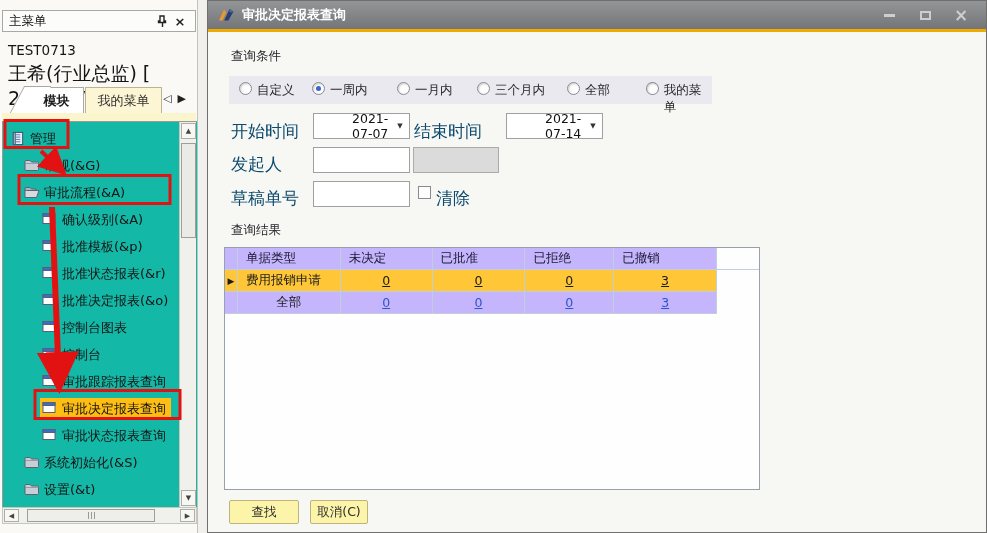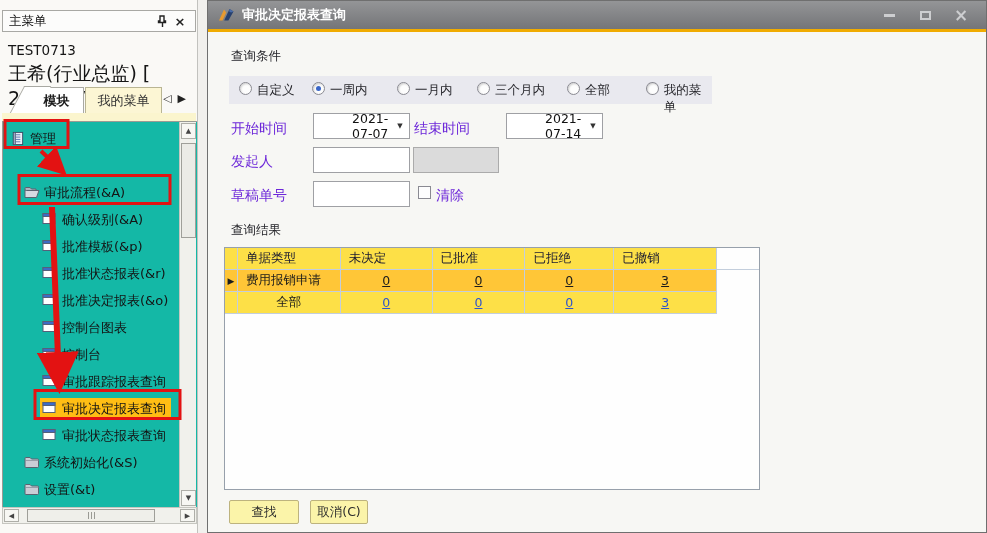--- a/index.html
+++ b/index.html
@@ -64,32 +64,32 @@
   .glyph-close { color:#CDCED0; font-size:17px; font-weight:bold; line-height:1; }
   .gold-line { position:absolute; left:0; top:28px; width:100%; height:3px; background:#F0AB00; }
 
   .sec-label { position:absolute; font-size:12.5px; color:#26262B; }
   .radio-row { position:absolute; left:21px; top:75px; width:483px; height:28px; background:#E9E9EF; }
   .radio-opt { position:absolute; top:6px; display:flex; align-items:flex-start; gap:5px; }
   .radio-dot { width:13px; height:13px; border-radius:50%; background:#FDFDFD; border:1px solid #8A8A92; position:relative; box-shadow:inset 1px 1px 2px rgba(0,0,0,.18); }
   .radio-opt.checked .radio-dot::after { content:""; position:absolute; left:3px; top:3px; width:5px; height:5px; border-radius:50%; background:#3A66C8; }
   .radio-label { font-size:12.5px; color:#26262B; }
 
-  .fld-label { position:absolute; font-size:14px; color:#6d28d9; }
+  .fld-label { position:absolute; font-size:17px; color:#0c4a6e; }
   .combo { position:absolute; height:26px; background:#FFFFFF; border:1px solid #9FA0A4; display:flex; align-items:center; }
   .combo-val { flex:1; padding-left:8px; font-size:12.5px; color:#111;margin-left:30px; }
   .combo-arr { width:18px; text-align:center; font-size:7px; color:#333; }
   .txt-input { position:absolute; height:26px; background:#FFFFFF; border:1px solid #9FA0A4; font-family:inherit; font-size:12.5px; padding:0 6px; }
   .txt-input.disabled { background:#DBDBDB; border:1px solid #ABABAB; }
   .chk { position:absolute; width:13px; height:13px; background:#FDFDFD; border:1px solid #8A8A92; }
 
   
   .grid-box { position:absolute; left:16px; top:246px; width:536px; height:243px; background:#FEFEFE; border:1px solid #97A0AB; }
   .grid-row { display:flex; width:492px; }
-  .gc { border-right:1px solid #C3CEDC; border-bottom:1px solid #C3CEDC; font-size:12.5px; display:flex; align-items:center; height:22px; background:#fde047; }
+  .gc { border-right:1px solid #C3CEDC; border-bottom:1px solid #C3CEDC; font-size:12.5px; display:flex; align-items:center; height:22px; background:#c4b5fd; }
   .grid-head .gc { color:#181830; }
   .c-sel { width:13px; justify-content:center; }
   .c-type { width:103px; padding-left:8px; }
   .c-num { width:92px; justify-content:center; }
   .c-n3 { width:93px; } .c-n4 { width:89px; } .c-n5 { width:103px; }
   .c-fill { position:absolute; left:492px; top:0; width:42px; height:22px; border-bottom:1px solid #C3CEDC; }
   .row-sel .gc { background:#FFC637; }
   .row-marker { font-size:9px; color:#1c1c1c; }
   .grid-link { text-decoration:underline; cursor:pointer; }
   .row-sel .grid-link { color:#1b1b1b; }
@@ -139,20 +139,31 @@
               <svg width="15" height="15" viewBox="0 0 16 16">
                 <rect x="3.5" y="1.5" width="10" height="13" fill="#EAEEF6" stroke="#3C4A66"></rect>
                 <path d="M6 4 h5 M6 6.5 h5 M6 9 h5 M6 11.5 h5" stroke="#5A78B4" stroke-width="1"></path>
                 <rect x="3.5" y="1.5" width="2.2" height="13" fill="#9AA8C4" stroke="#3C4A66" stroke-width=".7"></rect>
               </svg>
             </span>
             <span class="ti-label">管理</span>
           </span>
         </div>
 
+      <div class="tree-item lvl1" style="top:30px">
+          <span class="ti-inner">
+            <span class="ti-icon">
+              <svg width="16" height="14" viewBox="0 0 16 14">
+                <path d="M1 3.5 Q1 2.5 2 2.5 H6 L7.5 4 H13.5 Q14.5 4 14.5 5 V11.5 Q14.5 12.5 13.5 12.5 H2 Q1 12.5 1 11.5 Z" fill="#C9CDD6" stroke="#5A6270"></path>
+                <path d="M1 5.5 H14.5" stroke="#8A909C" stroke-width=".8"></path>
+              </svg>
+            </span>
+            <span class="ti-label">常规(&amp;G)</span>
+          </span>
+        </div>
 
       <div class="tree-item lvl1" style="top:57px">
           <span class="ti-inner">
             <span class="ti-icon">
               <svg width="16" height="14" viewBox="0 0 16 14">
                 <path d="M1 3.5 Q1 2.5 2 2.5 H6 L7.5 4 H12 V5.5 H1 Z" fill="#AEB4C0" stroke="#5A6270"></path>
                 <path d="M2.5 5.5 H15 L12.5 12.5 H1 L1 5 Z" fill="#D6DAE2" stroke="#5A6270"></path>
               </svg>
             </span>
             <span class="ti-label">审批流程(&amp;A)</span>

